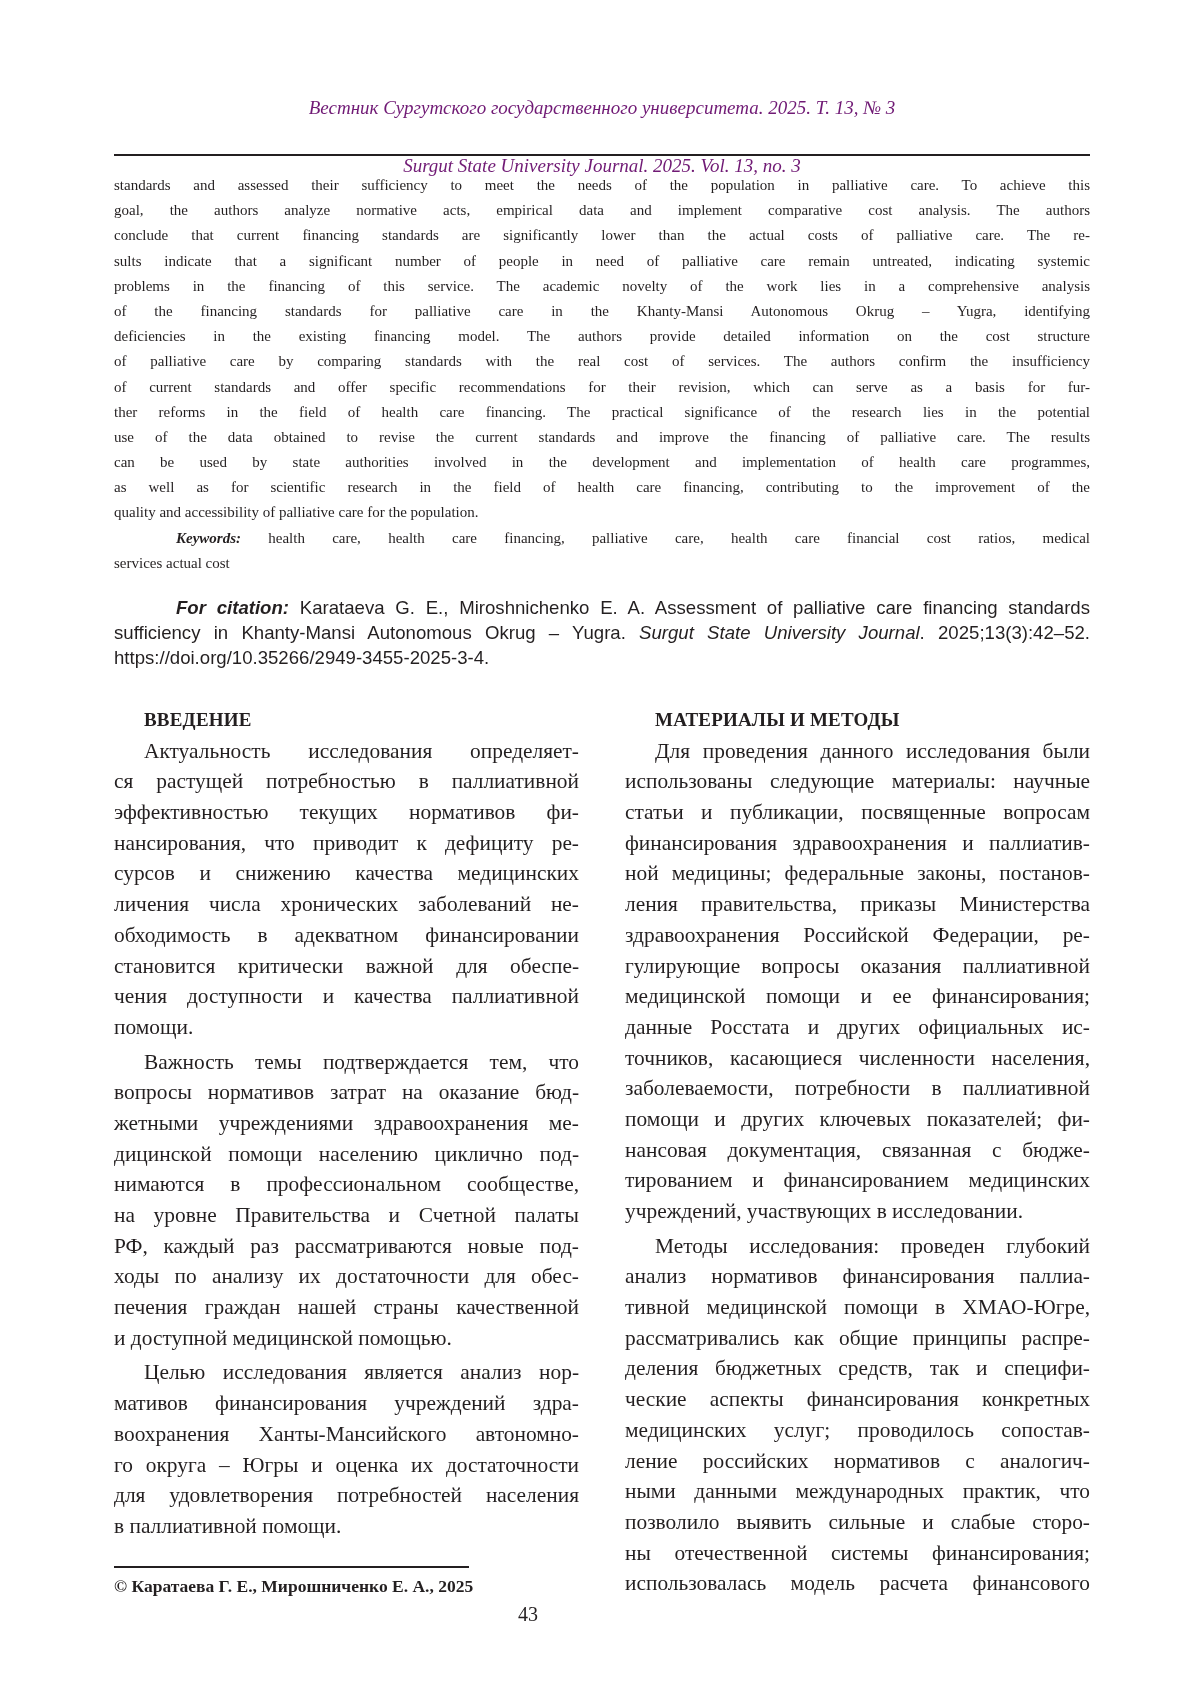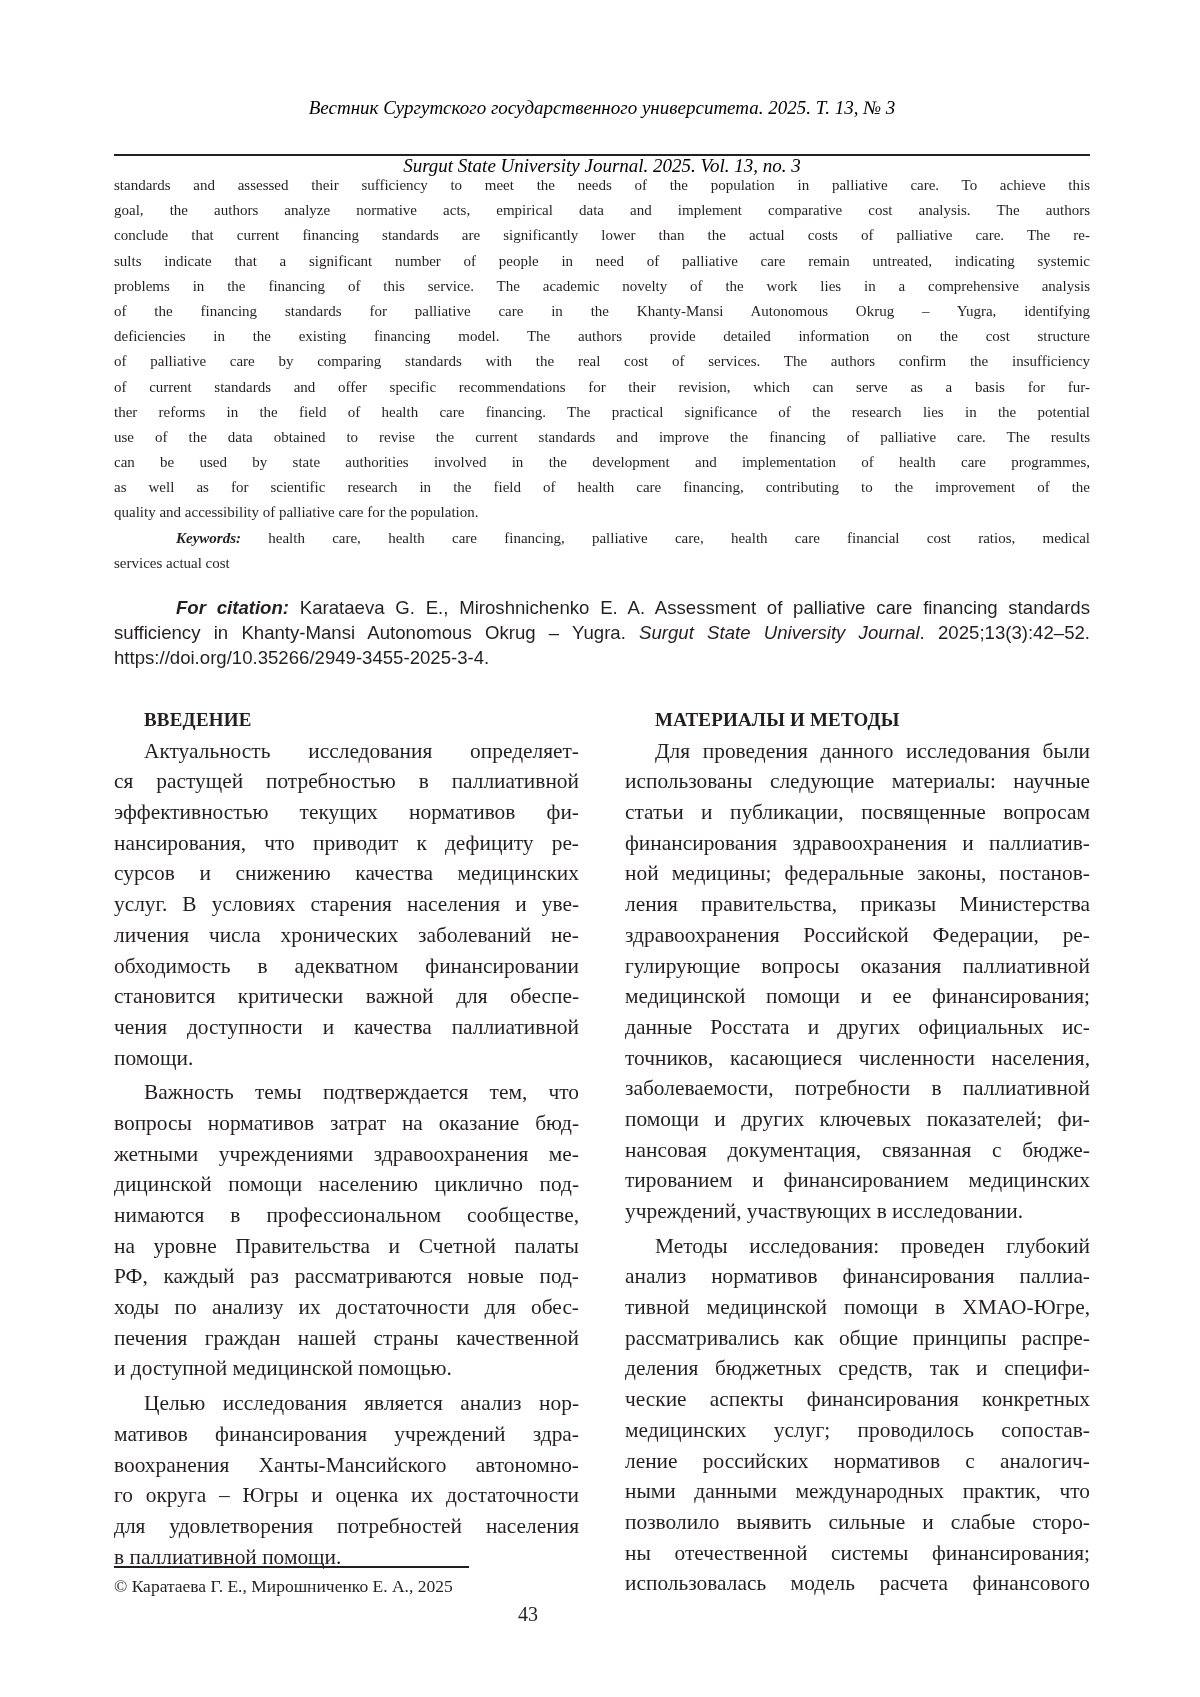--- a/index.html
+++ b/index.html
@@ -1,20 +1,20 @@
 <!DOCTYPE html>
 <html><head>
 <meta charset="utf-8">
 <style>
   html, body { margin: 0; padding: 0; background: #ffffff; }
   body { width: 1200px; height: 1697px; position: relative; overflow: hidden; color: #231f20; }
   .page { position: absolute; left: 0; top: 0; width: 1200px; height: 1697px; background: #fff; }
 
   .running-head { position: absolute; left: 114px; width: 976px; text-align: center;
-    font-family: "Liberation Serif", serif; font-style: italic; font-size: 19px; line-height: 26px; color: #000000; }
+    font-family: "Liberation Serif", serif; font-style: italic; font-size: 19px; line-height: 26px; color: #701a75; }
   .rh1 { top: 95px; }
   .rh2 { top: 121px; margin-top: 32px; }
   .head-rule { position: absolute; left: 114px; top: 154px; width: 976px; height: 0; border-top: 2.5px solid #231f20; }
 
   .abstract { position: absolute; left: 114px; top: 173px; width: 976px;
     font-family: "Liberation Serif", serif; font-size: 15px; line-height: 25.2px; }
   .jl { display: block; text-align: justify; text-align-last: justify; white-space: nowrap; height: 25.2px; overflow: visible; }
   .jl.last { text-align-last: left; }
   .indent { padding-left: 62px; }
   .kw-label, .cite-label { font-weight: bold; font-style: italic; }
@@ -27,21 +27,21 @@
     font-family: "Liberation Serif", serif; font-size: 21.4px; line-height: 30.7px; }
   .col-left { left: 114px; }
   .col-right { left: 625px; }
   .col .jl { height: 30.7px; }
   .section-title { font-weight: bold; font-size: 19px; padding-left: 30px; height: 30.7px; display: block; letter-spacing: 0.2px; }
   .pind { padding-left: 30px; }
   .pgap { margin-top: 4px; }
 
   .foot-rule { position: absolute; left: 114px; top: 1566px; width: 355px; border-top: 2px solid #231f20; }
   .copyright { position: absolute; left: 114px; top: 1574px;
-    font-family: "Liberation Serif", serif; font-size: 17.5px; line-height: 24px; }
+    font-family: "Liberation Serif", serif; font-size: 17.5px; line-height: 24px; font-weight: bold; }
   .page-number { position: absolute; left: 0; width: 1056px; top: 1601px; text-align: center;
     font-family: "Liberation Serif", serif; font-size: 20px; line-height: 26px; }
 </style>
 </head>
 <body>
 
 <div class="page">
 
   <div class="running-head rh1">Вестник Сургутского государственного университета. 2025. Т. 13, № 3</div>
   <div class="running-head rh2">Surgut State University Journal. 2025. Vol. 13, no. 3</div>
@@ -73,21 +73,20 @@
   </div>
 
   <div class="col col-left">
     <span class="section-title">ВВЕДЕНИЕ</span>
     <div>
       <span class="jl pind">Актуальность исследования определяет-</span>
       <span class="jl">ся растущей потребностью в паллиативной</span>
       <span class="jl">эффективностью текущих нормативов фи-</span>
       <span class="jl">нансирования, что приводит к дефициту ре-</span>
       <span class="jl">сурсов и снижению качества медицинских</span>
-      <span class="jl">услуг. В условиях старения населения и уве-</span>
       <span class="jl">личения числа хронических заболеваний не-</span>
       <span class="jl">обходимость в адекватном финансировании</span>
       <span class="jl">становится критически важной для обеспе-</span>
       <span class="jl">чения доступности и качества паллиативной</span>
       <span class="jl last">помощи.</span>
     </div>
     <div class="pgap">
       <span class="jl pind">Важность темы подтверждается тем, что</span>
       <span class="jl">вопросы нормативов затрат на оказание бюд-</span>
       <span class="jl">жетными учреждениями здравоохранения ме-</span>

